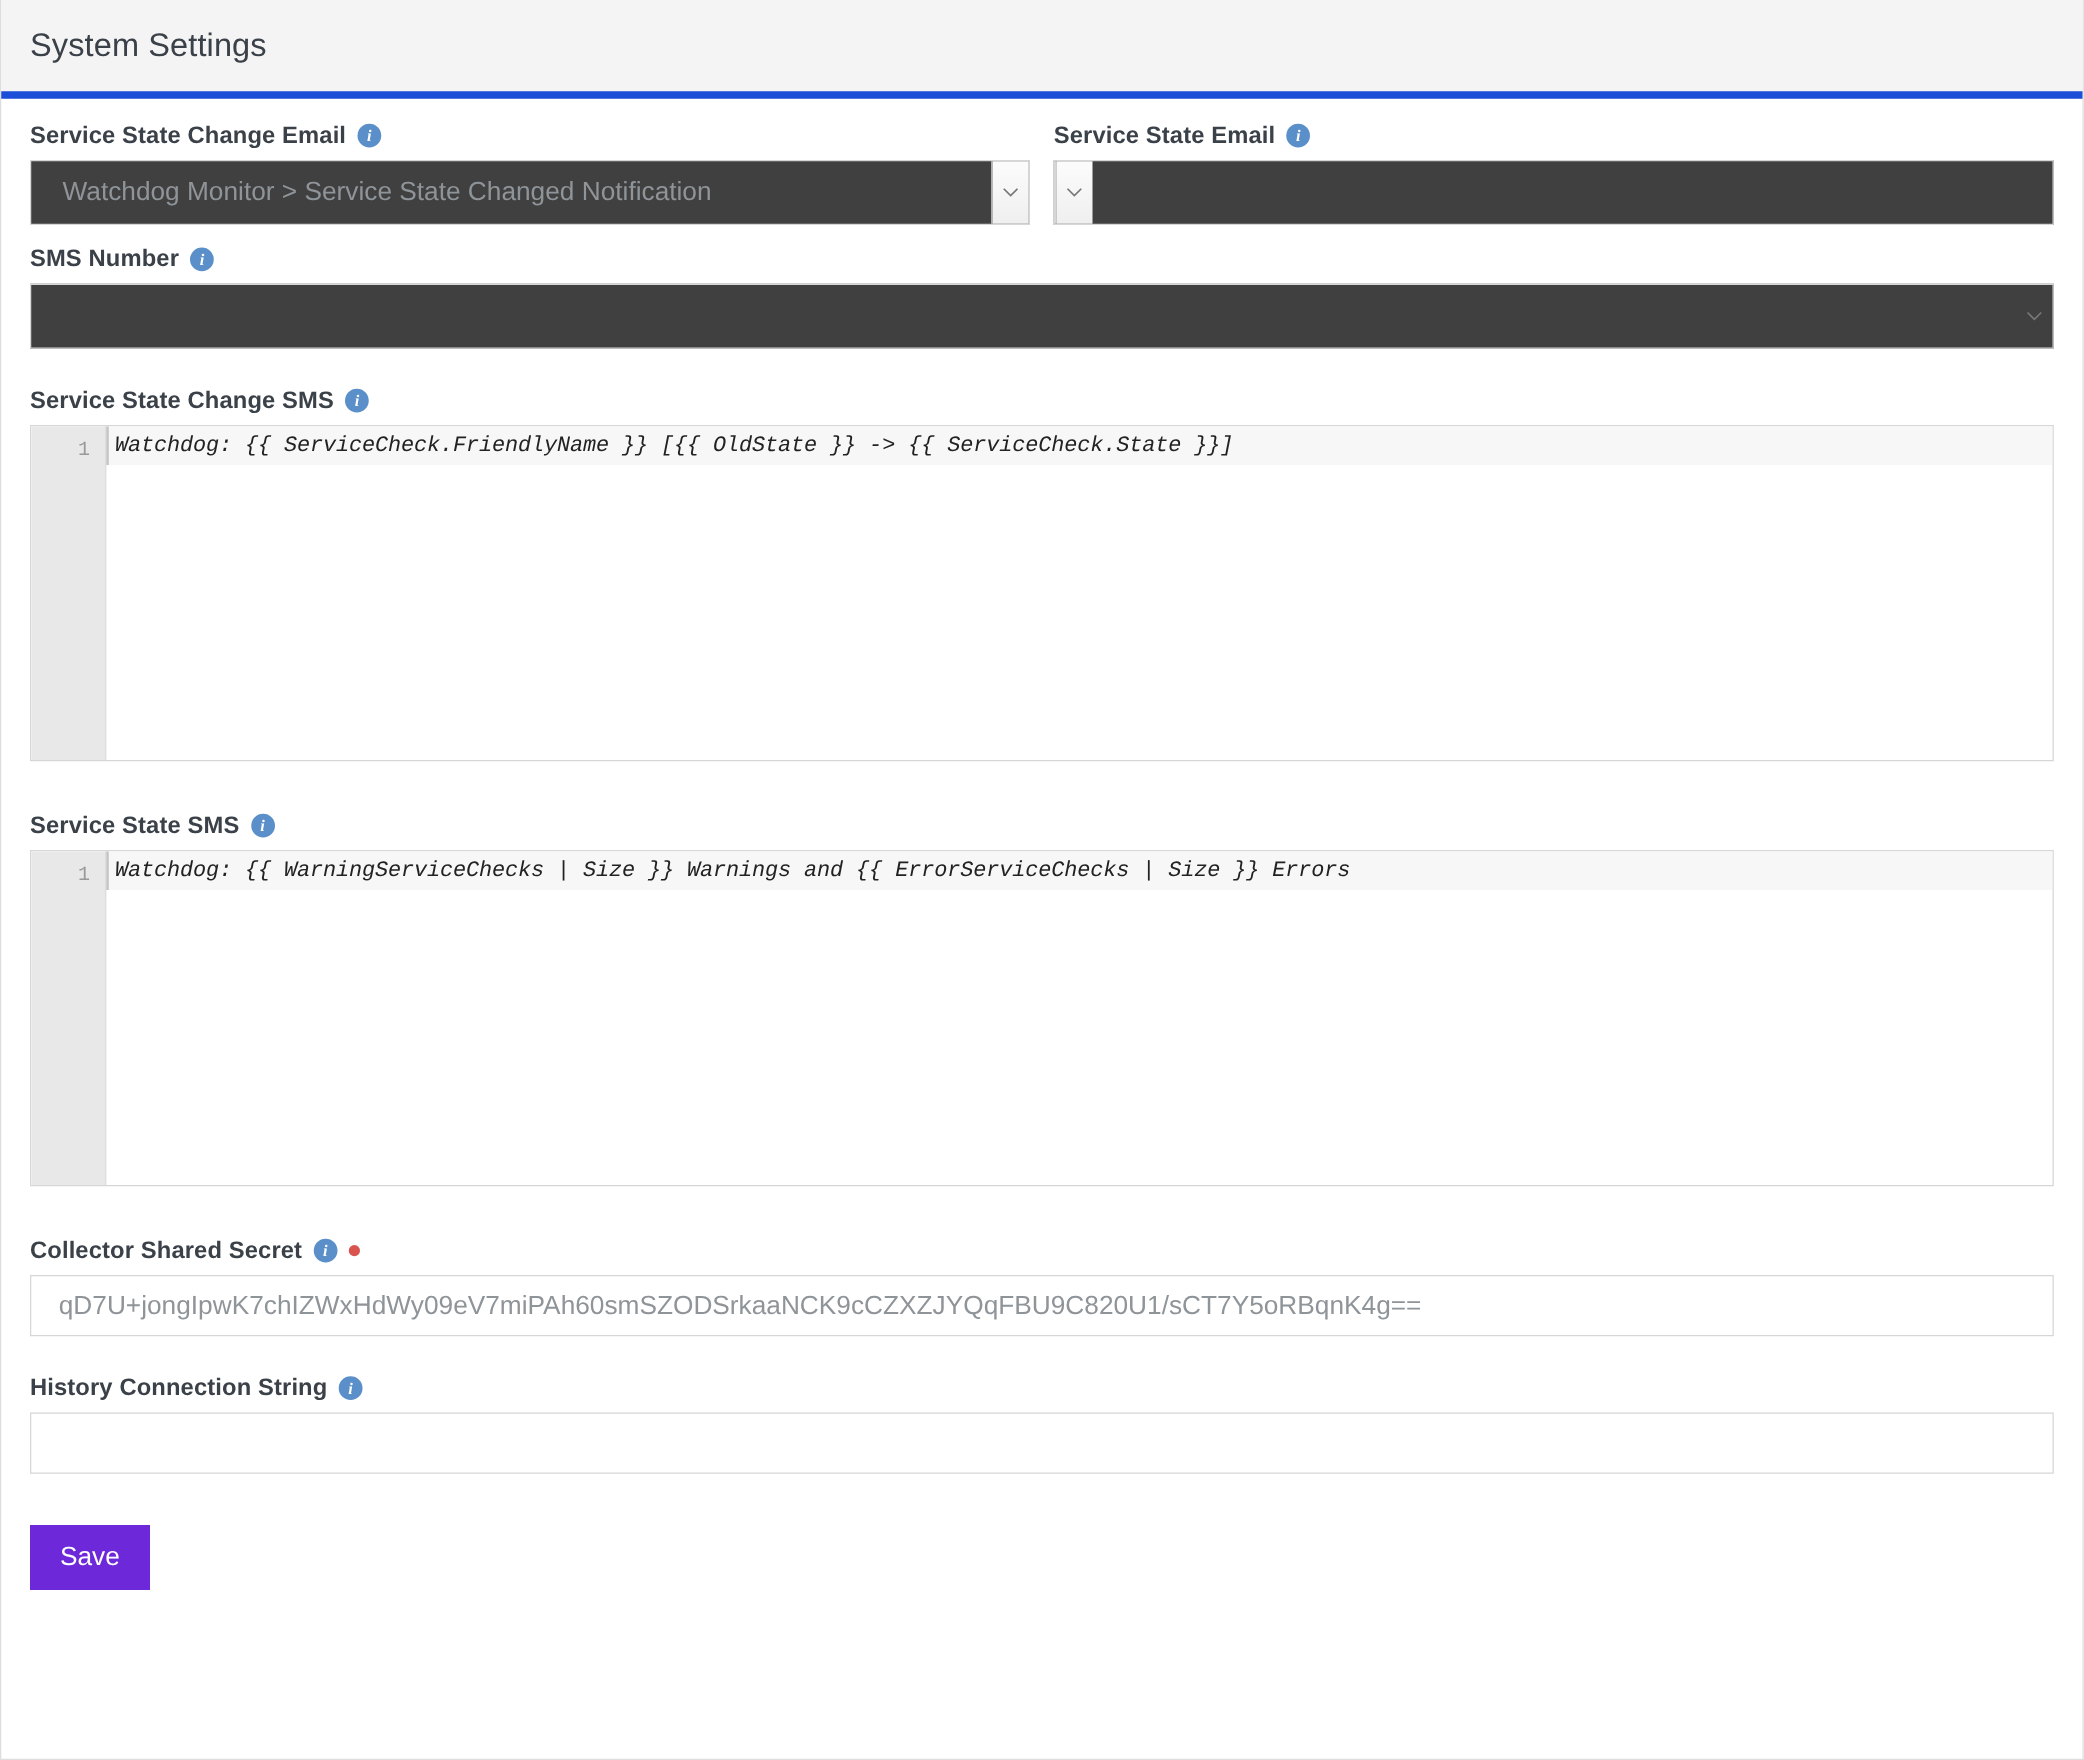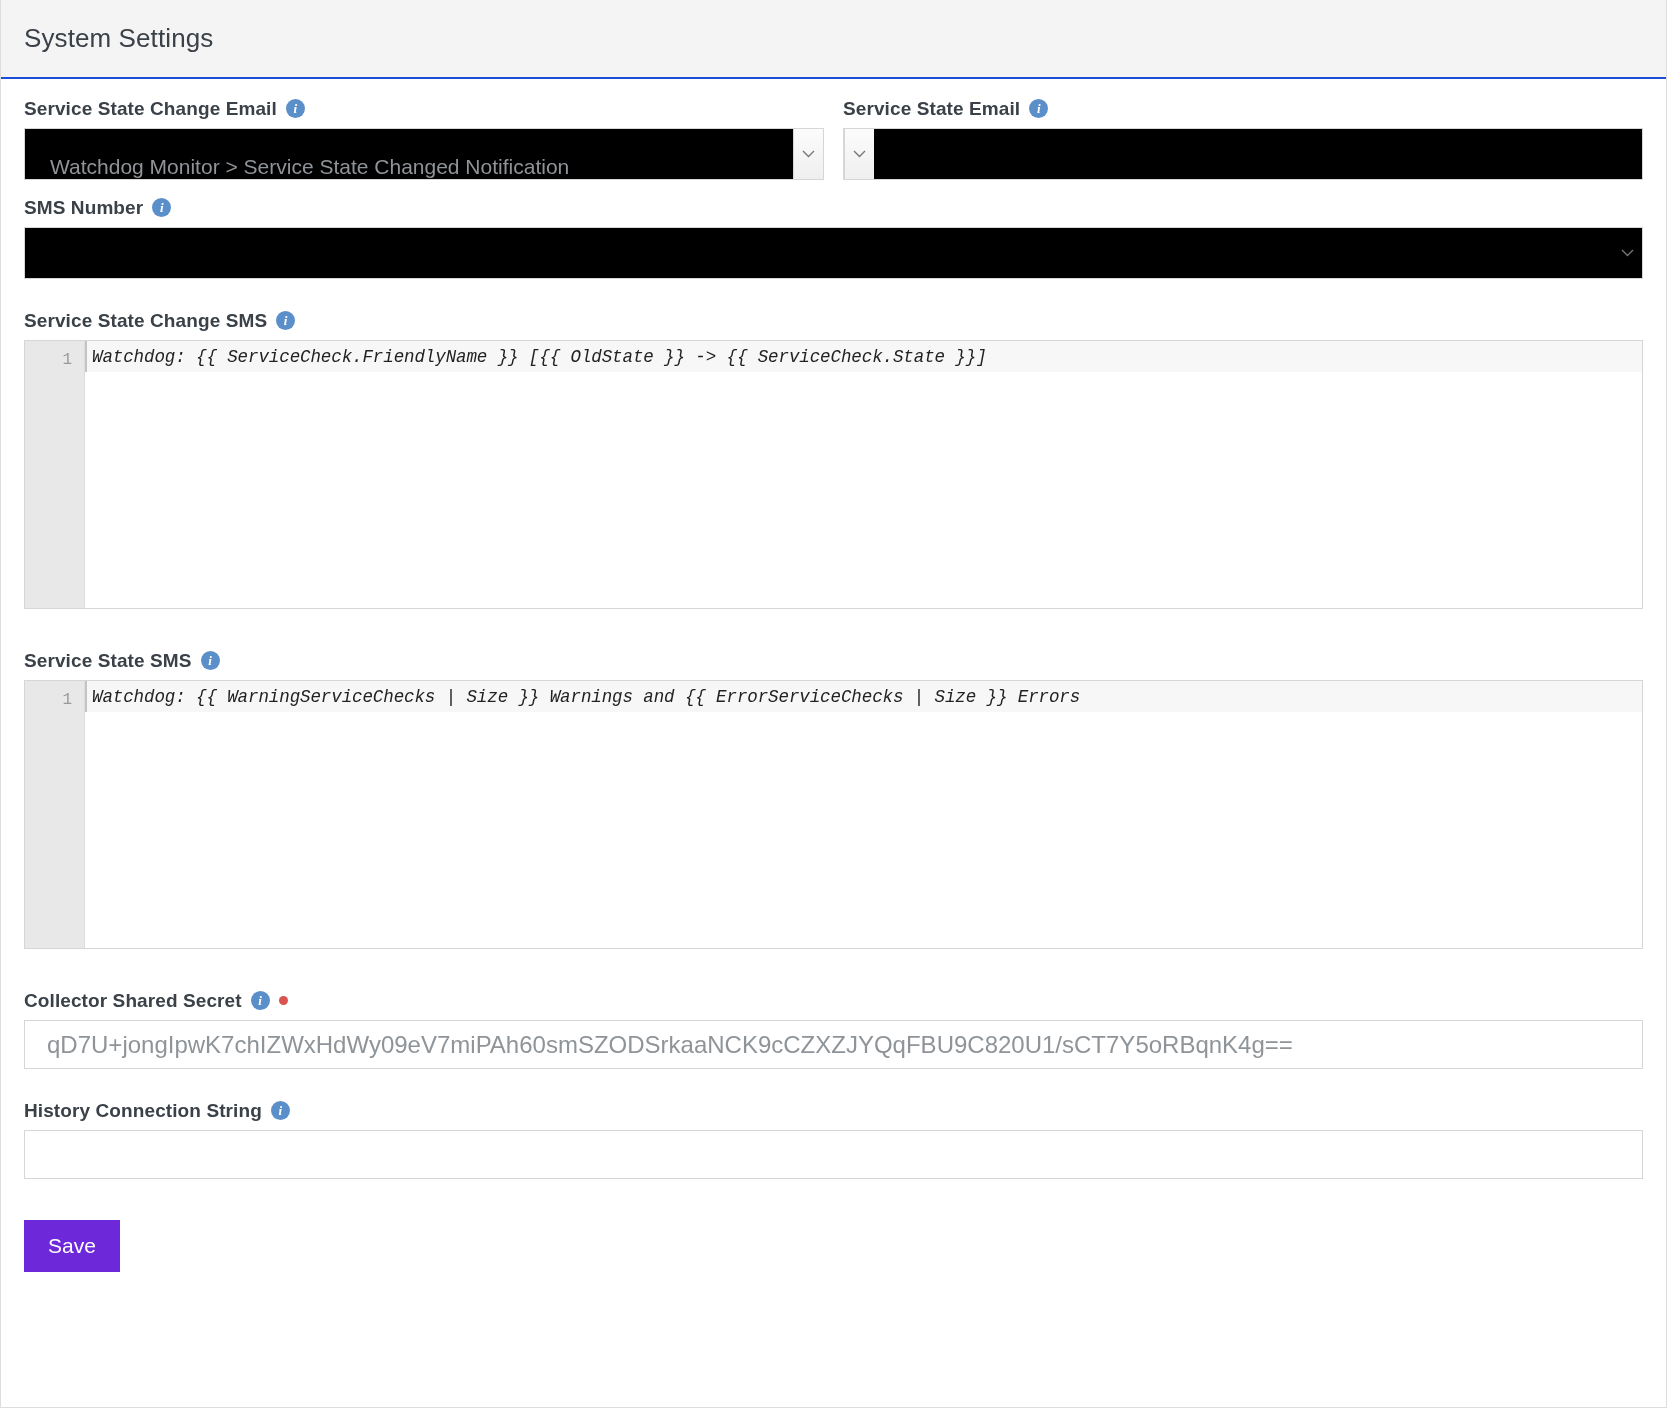--- a/index.html
+++ b/index.html
@@ -16,21 +16,21 @@
     background: #ffffff;
     border: 1px solid #dddddd;
     border-top: none;
     position: relative;
   }
 
   
   .panel-header {
     height: 79px;
     background: #f4f4f4;
-    border-bottom: 2px solid #1d4ed8;
+    border-bottom: 6px solid #1d4ed8;
     display: flex;
     align-items: center;
     padding: 0 23px;
     text-align: center;
   }
   .panel-title {
     font-size: 26px;
     color: #3b4148;
     font-weight: 400;
     letter-spacing: 0.1px;
@@ -85,23 +85,23 @@
     margin-left: 9px;
     flex: none;
   }
 
   
   .select-wrap {
     position: relative;
     width: 100%;
     height: 52px;
     border: 1px solid #d6d6d6;
-    background: #000000;
-    display: flex;
-    align-items: flex-end;
+    background: #404040;
+    display: flex;
+    align-items: center;
     cursor: pointer;
   }
   .select-value {
     flex: 1 1 auto;
     padding: 0 14px 0 25px;
     font-size: 21px;
     color: #8f9499;
     white-space: nowrap;
     overflow: hidden;
     text-overflow: ellipsis;
@@ -168,21 +168,21 @@
     letter-spacing: -0.1px;
   }
 
   
   .text-input {
     width: 100%;
     height: 49px;
     border: 1px solid #d6d6d6;
     background: #ffffff;
     padding: 0 22px;
-    font-size: 24px;
+    font-size: 21px;
     color: #8f9499;
     font-family: "Liberation Sans", sans-serif;
     display: flex;
     align-items: center;
     white-space: nowrap;
     overflow: hidden;
   }
   .text-input.empty { color: #8f9499; }
 
   

